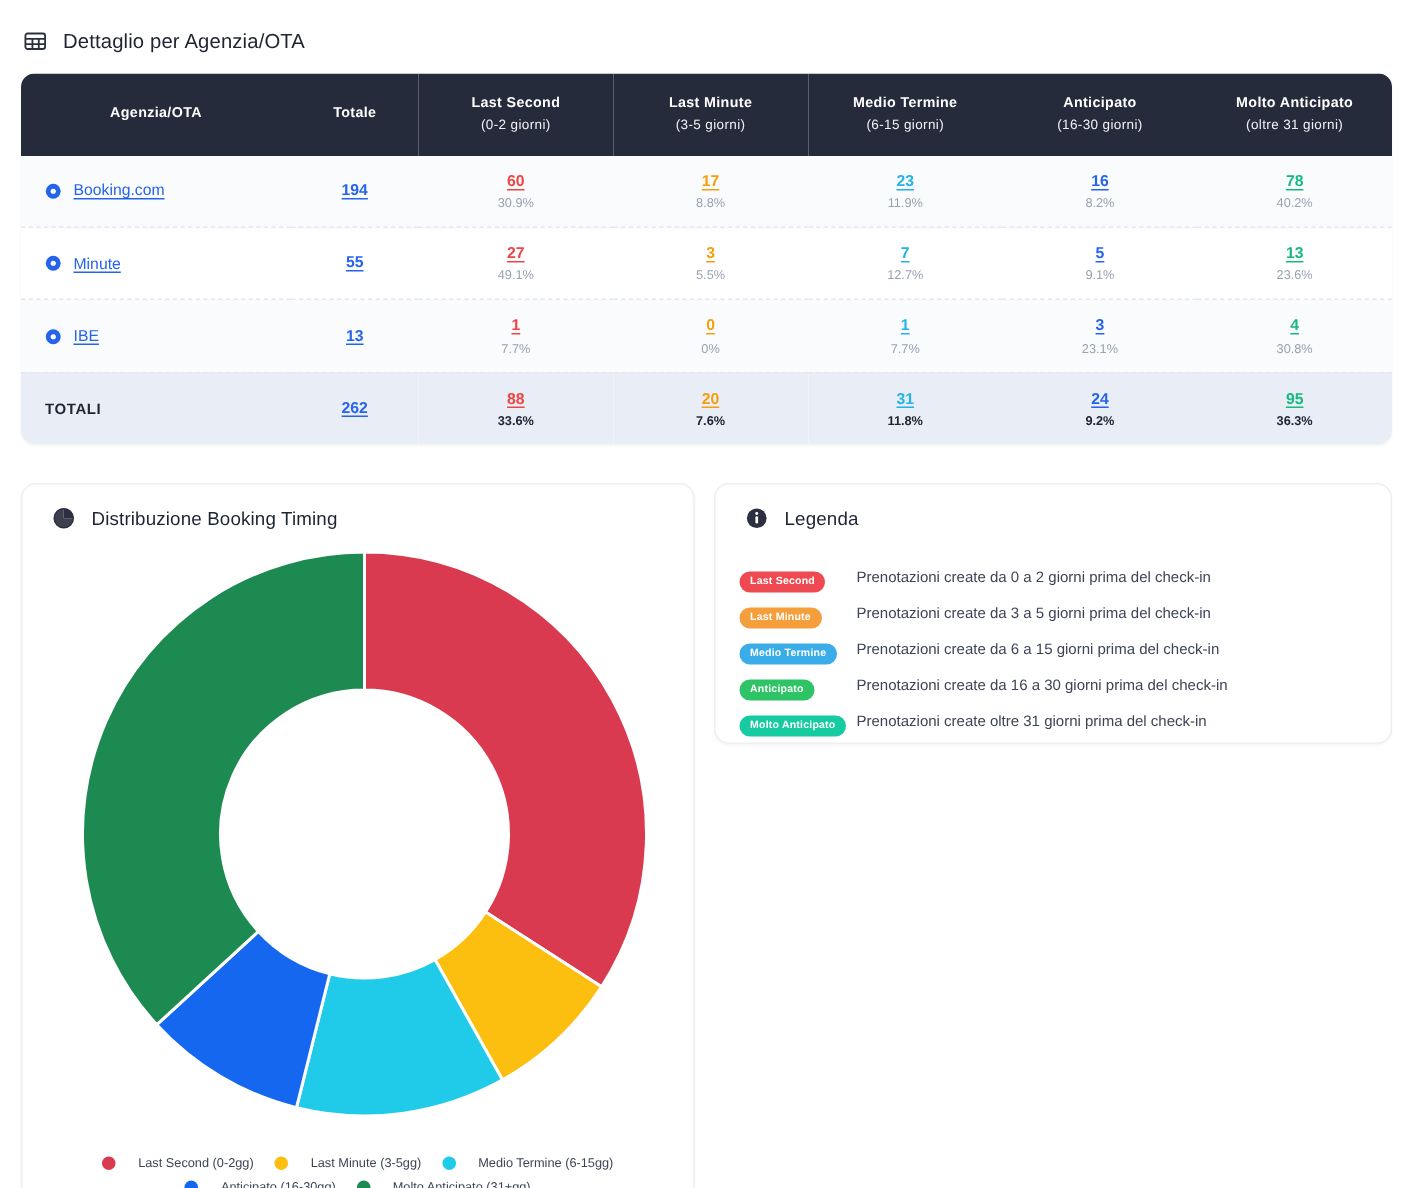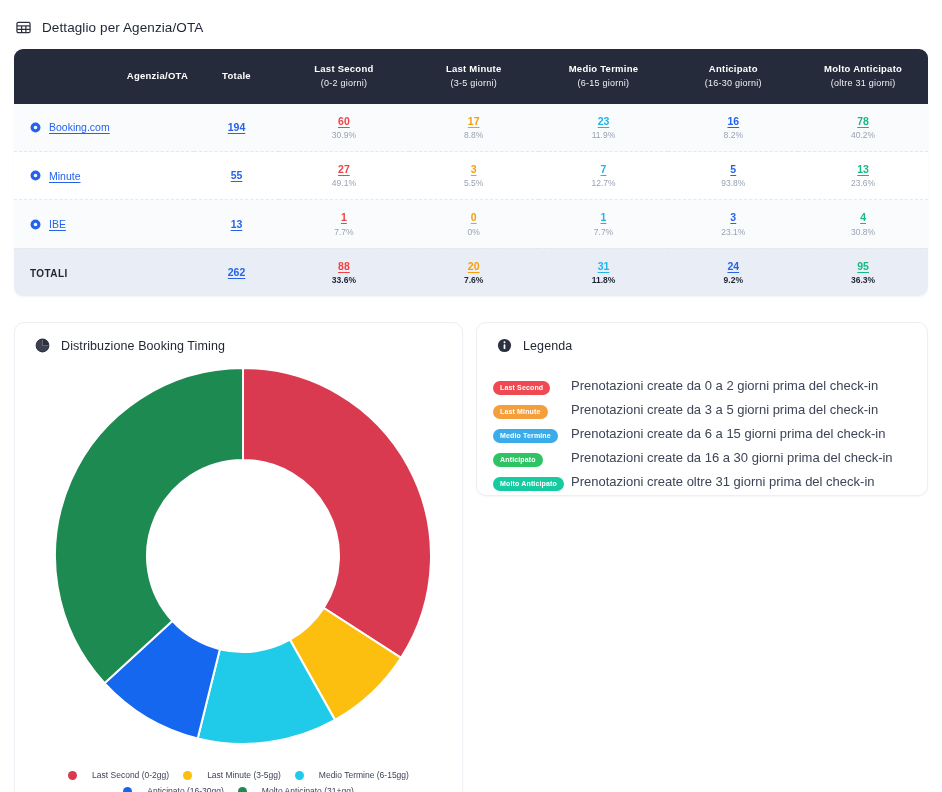--- a/index.html
+++ b/index.html
@@ -35,21 +35,21 @@
     background: #252b3b;
     color: #ffffff;
     font-size: 9.5px;
     font-weight: 700;
     letter-spacing: .25px;
     padding: 13px 6px 14px;
     text-align: center;
     line-height: 1.45;
     vertical-align: middle;
   }
-  thead th.first { text-align: right; font-size: 9.5px; }
+  thead th.first { text-align: center; font-size: 9.5px; }
   thead th .sub { display:block; font-weight: 400; font-size: 9px; opacity: .93; margin-top: 1px;}
 
   col.c-agency { width: 180px; }
   col.c-total  { width: 85px; }
   col.c-bucket { width: auto; }
 
   tbody tr { border-bottom: 1px dashed #e3e7ef; }
   tbody tr.r-odd  { background: #fafbfd; }
   tbody tr.r-even { background: #ffffff; }
   tbody tr.totals { background: #e9edf5; border-bottom: none; }
@@ -106,21 +106,21 @@
   .cl-dot { width: 9px; height: 9px; border-radius: 50%; display: block; flex:none; }
   .cl-lbl { font-size: 8.5px; color: #3d4456; white-space: nowrap; }
 
   
   .legend-list { padding: 23px 0 0 16px; }
   .lg-row { display: flex; align-items: center; margin-bottom: 5.5px; }
   .lg-badge {
     color: #fff; font-size: 7px; font-weight: 700; letter-spacing: .15px;
     padding: 3px 7px 3.5px; border-radius: 20px; white-space: nowrap; display:inline-block;
   }
-  .lg-desc { font-size: 13px; color: #3d4456; white-space: nowrap; }
+  .lg-desc { font-size: 10px; color: #3d4456; white-space: nowrap; }
 </style>
 </head>
 <body>
 
 <div class="page">
 
   <div class="section-head">
     <span class="icon-wrap">
       <svg class="grid-icon" viewBox="0 0 16 16" aria-hidden="true">
         <rect x="1" y="2.5" width="14" height="11" rx="1.6" fill="none" stroke="#2b3040" stroke-width="1.3"></rect>
@@ -235,21 +235,21 @@
           <td>
               <span class="num n-lm">3</span>
               <span class="pct">5.5%</span>
             </td>
           <td>
               <span class="num n-mt">7</span>
               <span class="pct">12.7%</span>
             </td>
           <td>
               <span class="num n-an">5</span>
-              <span class="pct">93.8%</span>
+              <span class="pct">9.1%</span>
             </td>
           <td>
               <span class="num n-ma">13</span>
               <span class="pct">23.6%</span>
             </td>
         </tr>
 
         <tr class="r-odd">
           <td class="agency">
             <span class="agency-cell">

